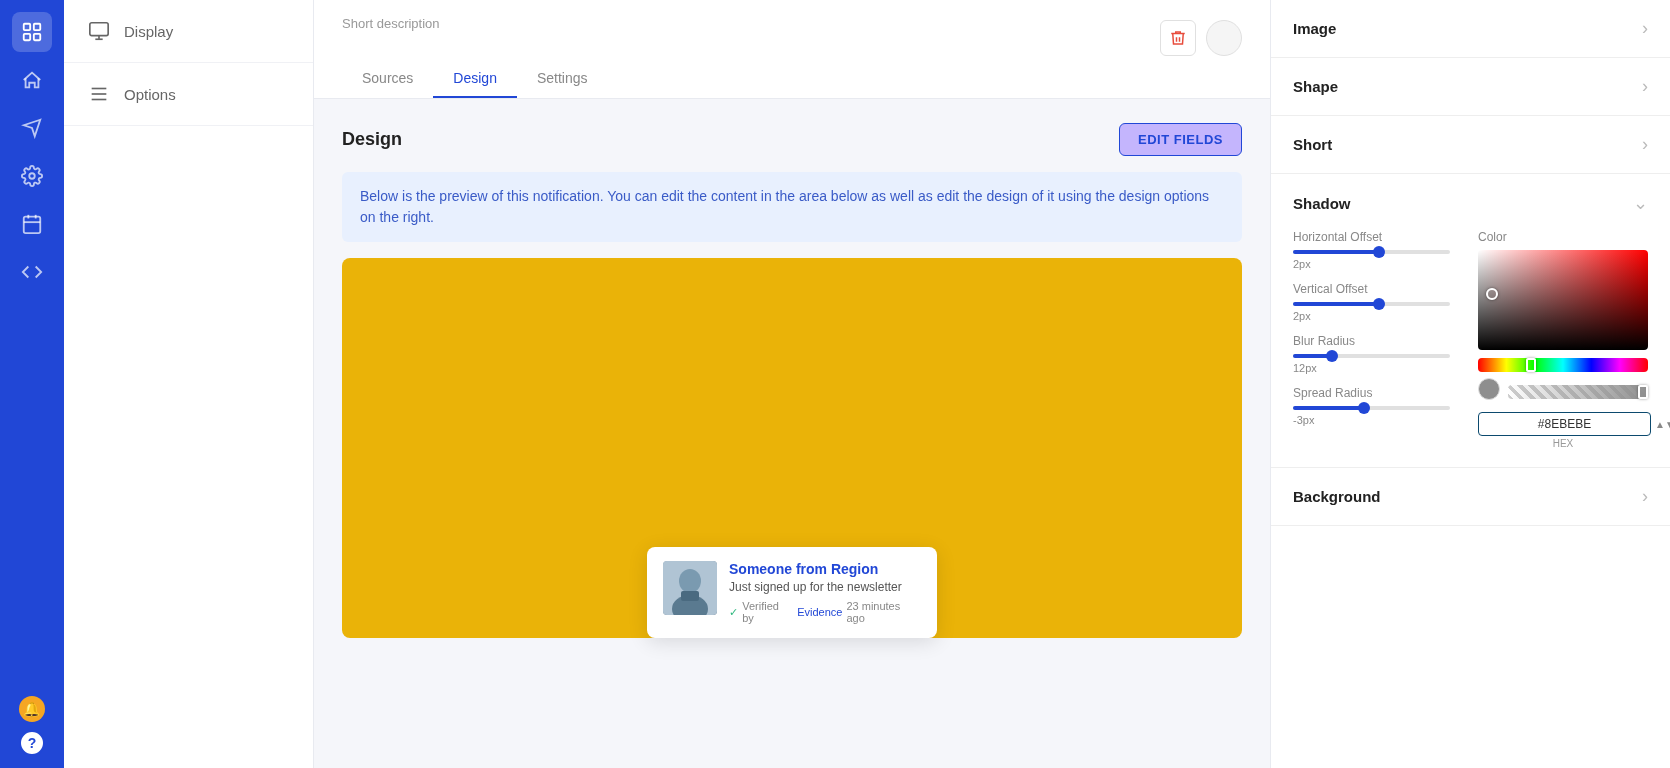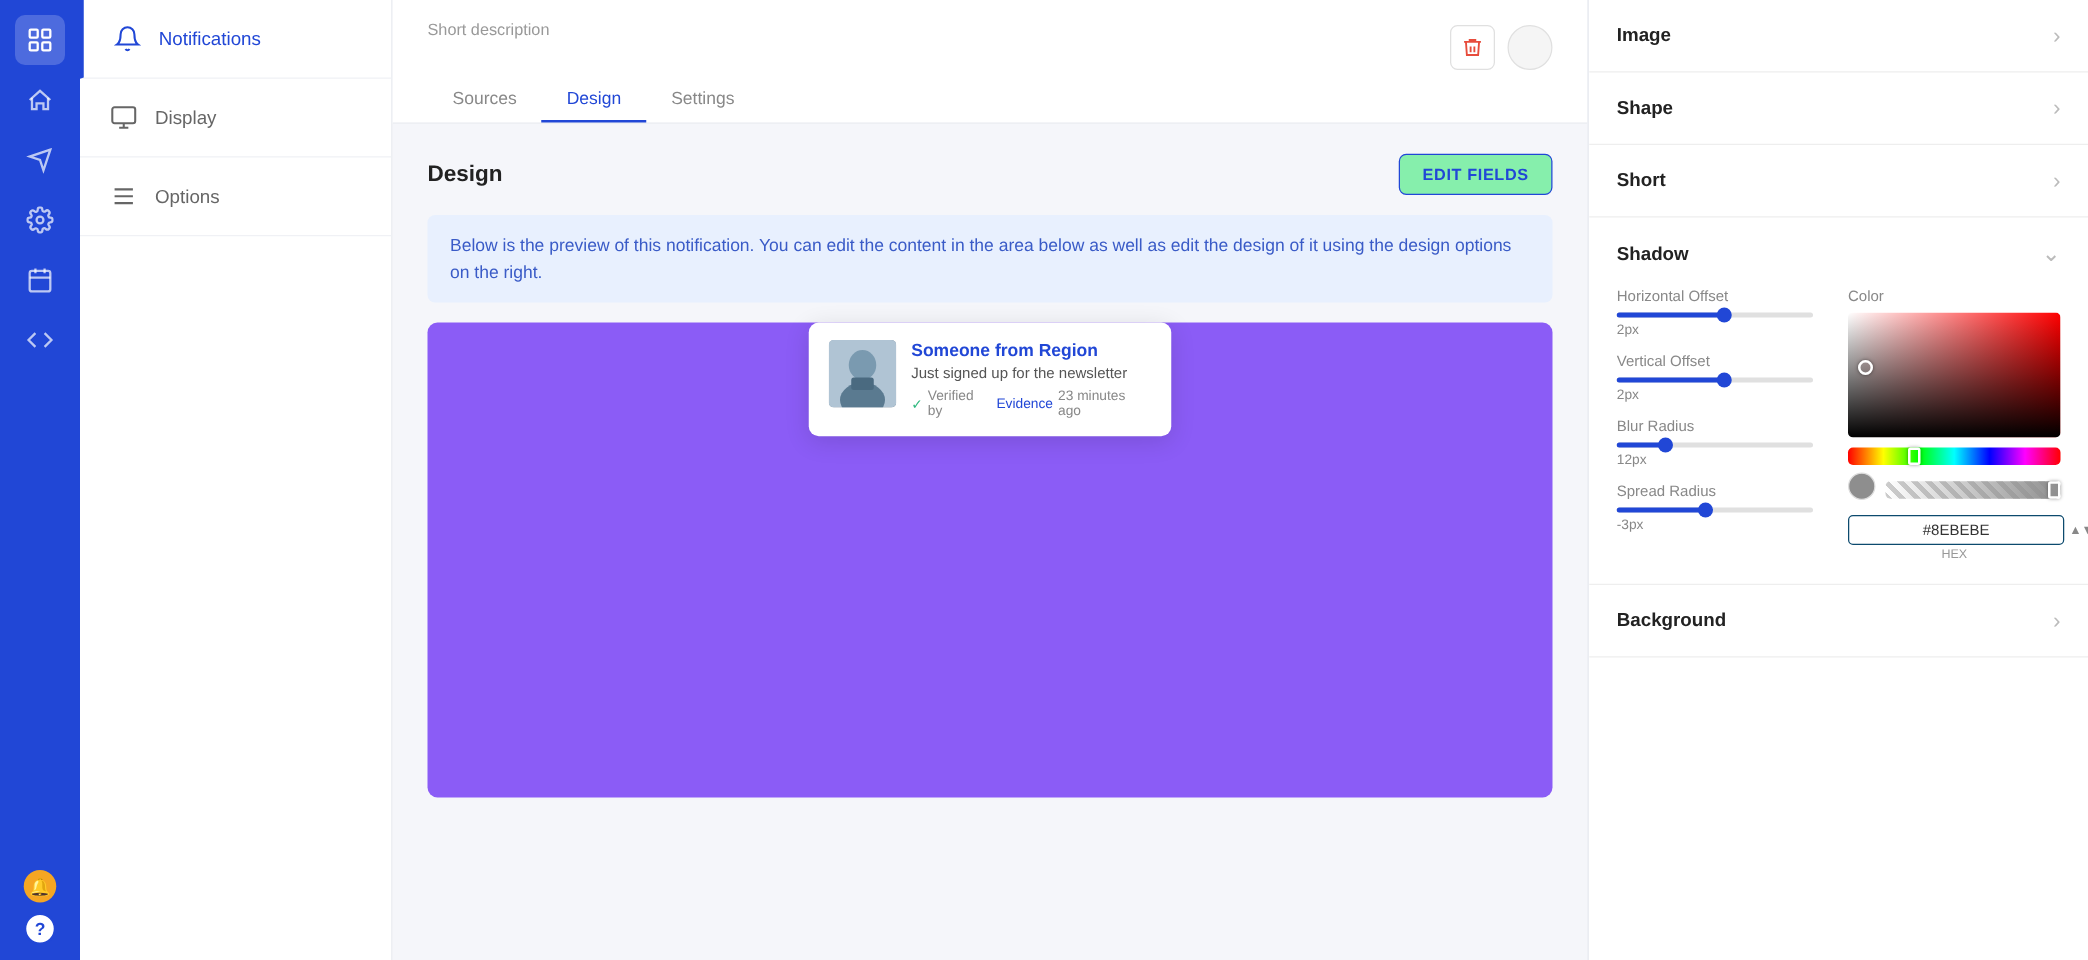--- a/index.html
+++ b/index.html
@@ -141,41 +141,41 @@
     .design-title {
       font-size: 18px;
       font-weight: 600;
       color: #222;
     }
     .edit-fields-btn {
       padding: 8px 18px;
       border: 1.5px solid #2147d6;
       border-radius: 6px;
       color: #2147d6;
-      background: #86efac;
+      background: #c4b5fd;
       font-size: 13px;
       font-weight: 600;
       cursor: pointer;
       letter-spacing: 0.5px;
     }
     .info-banner {
       background: #e8f0fe;
       border-radius: 6px;
       padding: 14px 18px;
       color: #3a5bc7;
       font-size: 14px;
       line-height: 1.5;
       margin-bottom: 16px;
     }
     .preview-area {
-      background: #8b5cf6;
+      background: #eab308;
       border-radius: 8px;
       min-height: 380px;
       display: flex;
-      align-items: flex-start;
+      align-items: flex-end;
       justify-content: center;
       position: relative;
     }
 
     
     .notification-card {
       background: #fff;
       border-radius: 8px;
       box-shadow: 0 4px 20px rgba(0,0,0,0.12);
       padding: 14px 16px;
@@ -438,27 +438,20 @@
         <polyline points="8 6 2 12 8 18"></polyline>
       </svg>
   </div>
   <div class="nav-bottom">
     <div class="notif-badge">🔔</div>
     <div class="help-badge">?</div>
   </div>
 </nav>
 
 <aside class="sidebar-menu">
-  <div class="menu-item active">
-    <svg viewBox="0 0 24 24">
-        <path d="M18 8A6 6 0 0 0 6 8c0 7-3 9-3 9h18s-3-2-3-9"></path>
-        <path d="M13.73 21a2 2 0 0 1-3.46 0"></path>
-      </svg>
-    <span>Notifications</span>
-  </div>
   <div class="menu-item">
     <svg viewBox="0 0 24 24">
         <rect x="2" y="3" width="20" height="14" rx="2"></rect>
         <line x1="8" y1="21" x2="16" y2="21"></line>
         <line x1="12" y1="17" x2="12" y2="21"></line>
       </svg>
     <span>Display</span>
   </div>
   <div class="menu-item">
     <svg viewBox="0 0 24 24">

